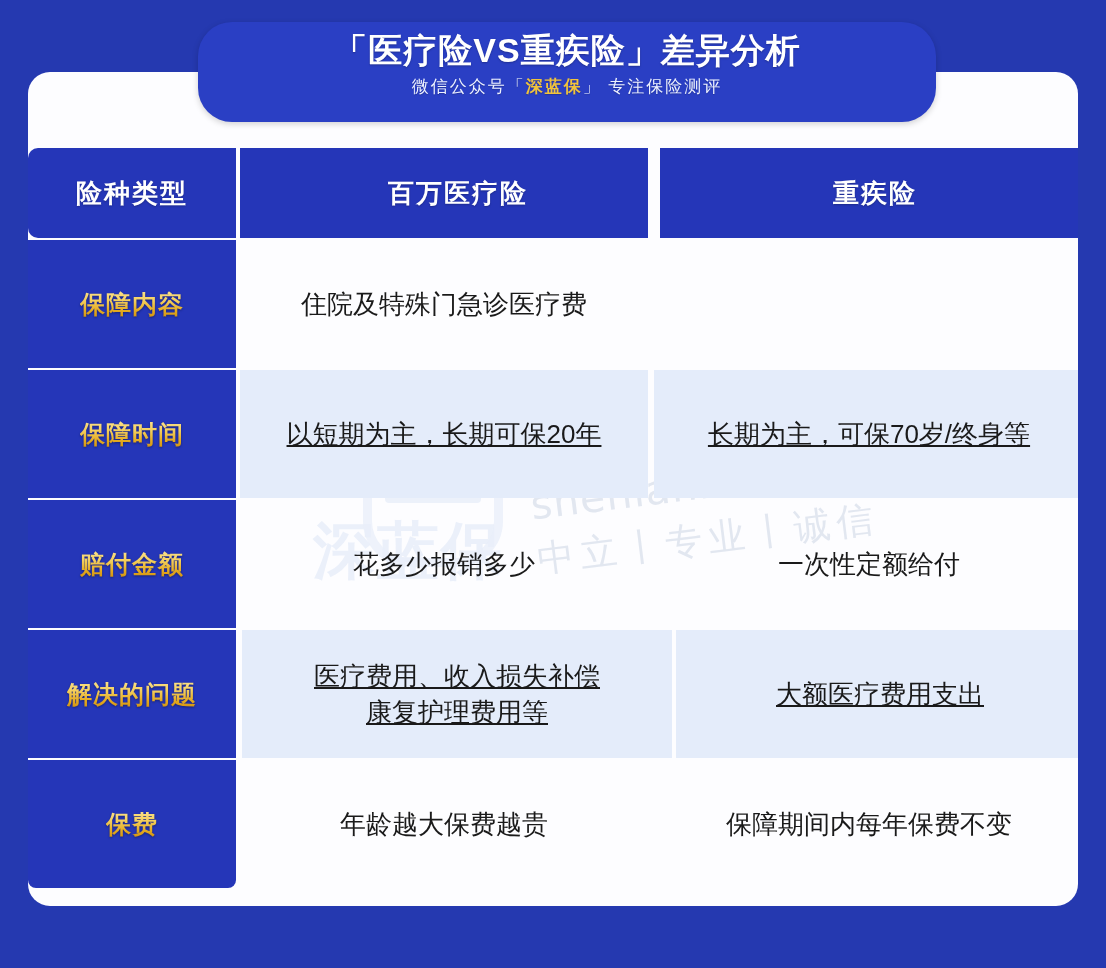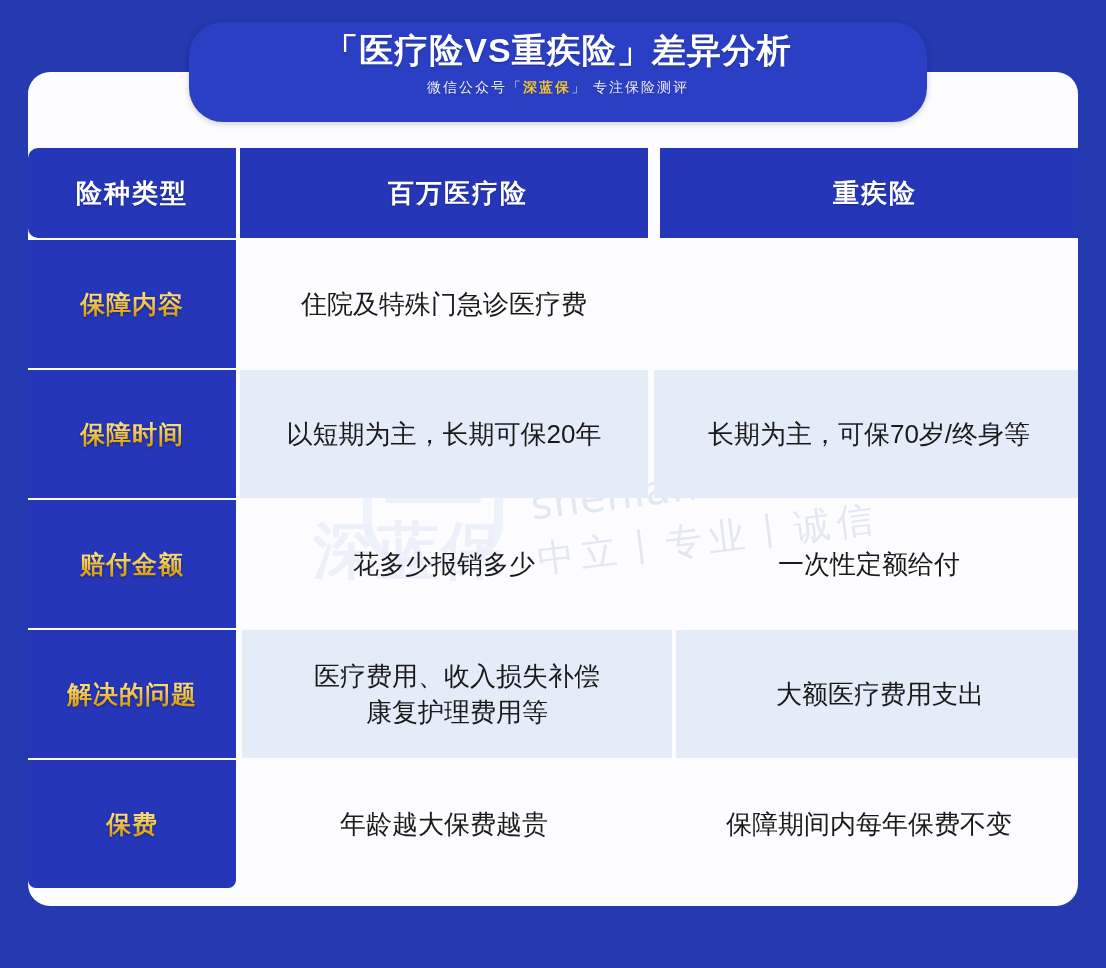--- a/index.html
+++ b/index.html
@@ -7,38 +7,38 @@
   body {
     background:#2539b0;
     font-family:"Liberation Sans","DejaVu Sans",sans-serif;
     overflow:hidden;
     position:relative;
   }
 
   
   .title-pill{
     position:absolute;
-    left:189px; top:22px;
+    left:198px; top:22px;
     width:738px; height:100px;
     background:#2a3fc4;
     border-radius:34px;
     box-shadow:0 2px 6px rgba(0,0,0,.18);
     z-index:3;
     display:flex; flex-direction:column;
     align-items:center; justify-content:flex-start;
     padding-top:4px;
   }
   .title-main{
     font-size:34px; font-weight:bold; color:#ffffff;
     letter-spacing:1px; line-height:48px;
     text-shadow:0 1px 2px rgba(0,0,0,.25);
     white-space:nowrap;
   }
   .title-sub{
-    font-size:14px; color:#eef2ff; line-height:26px;
+    font-size:17px; color:#eef2ff; line-height:26px;
     letter-spacing:2px; white-space:nowrap;
     text-shadow:0 1px 1px rgba(0,0,0,.2);
   }
   .title-sub .gold{
     color:#f3c councilor; 
   }
   .title-sub .gold{
     color:#f0c33c;
     font-weight:bold;
   }
@@ -154,21 +154,21 @@
     height:128px;
     color:#1a1a1a;
     font-size:26px;
     line-height:36px;
     letter-spacing:0px;
   }
   .body-row .c-mid{ margin-left:4px; }
   .body-row .c-right{ margin-left:6px; }
 
   .tint-white .c-mid, .tint-white .c-right{ background:transparent; }
-  .tint-blue  .c-mid, .tint-blue  .c-right{ background:#e4ecfa; }
+  .tint-blue  .c-mid, .tint-blue  .c-right{ background:#e4ecfa;text-decoration:underline; }
 
   .r-first .c-label{ border-radius:0; }
   .r-last  .c-label{ border-radius:0 0 8px 8px; }
 
   .two-line{ display:block; }
   .two-line span{ display:block; }
 </style>
 </head>
 <body>
 

